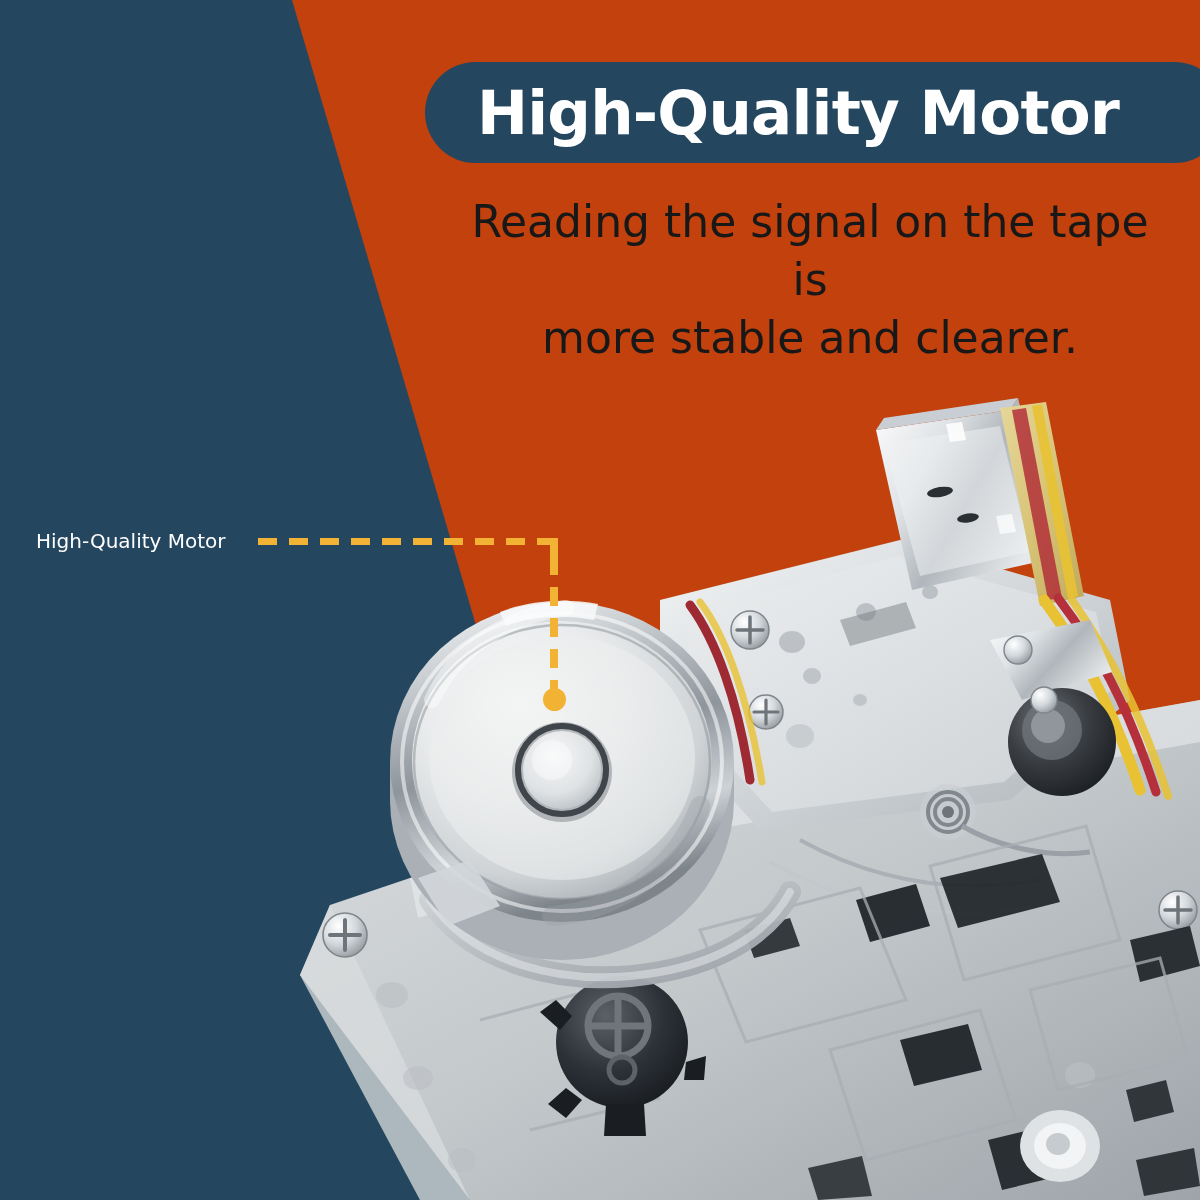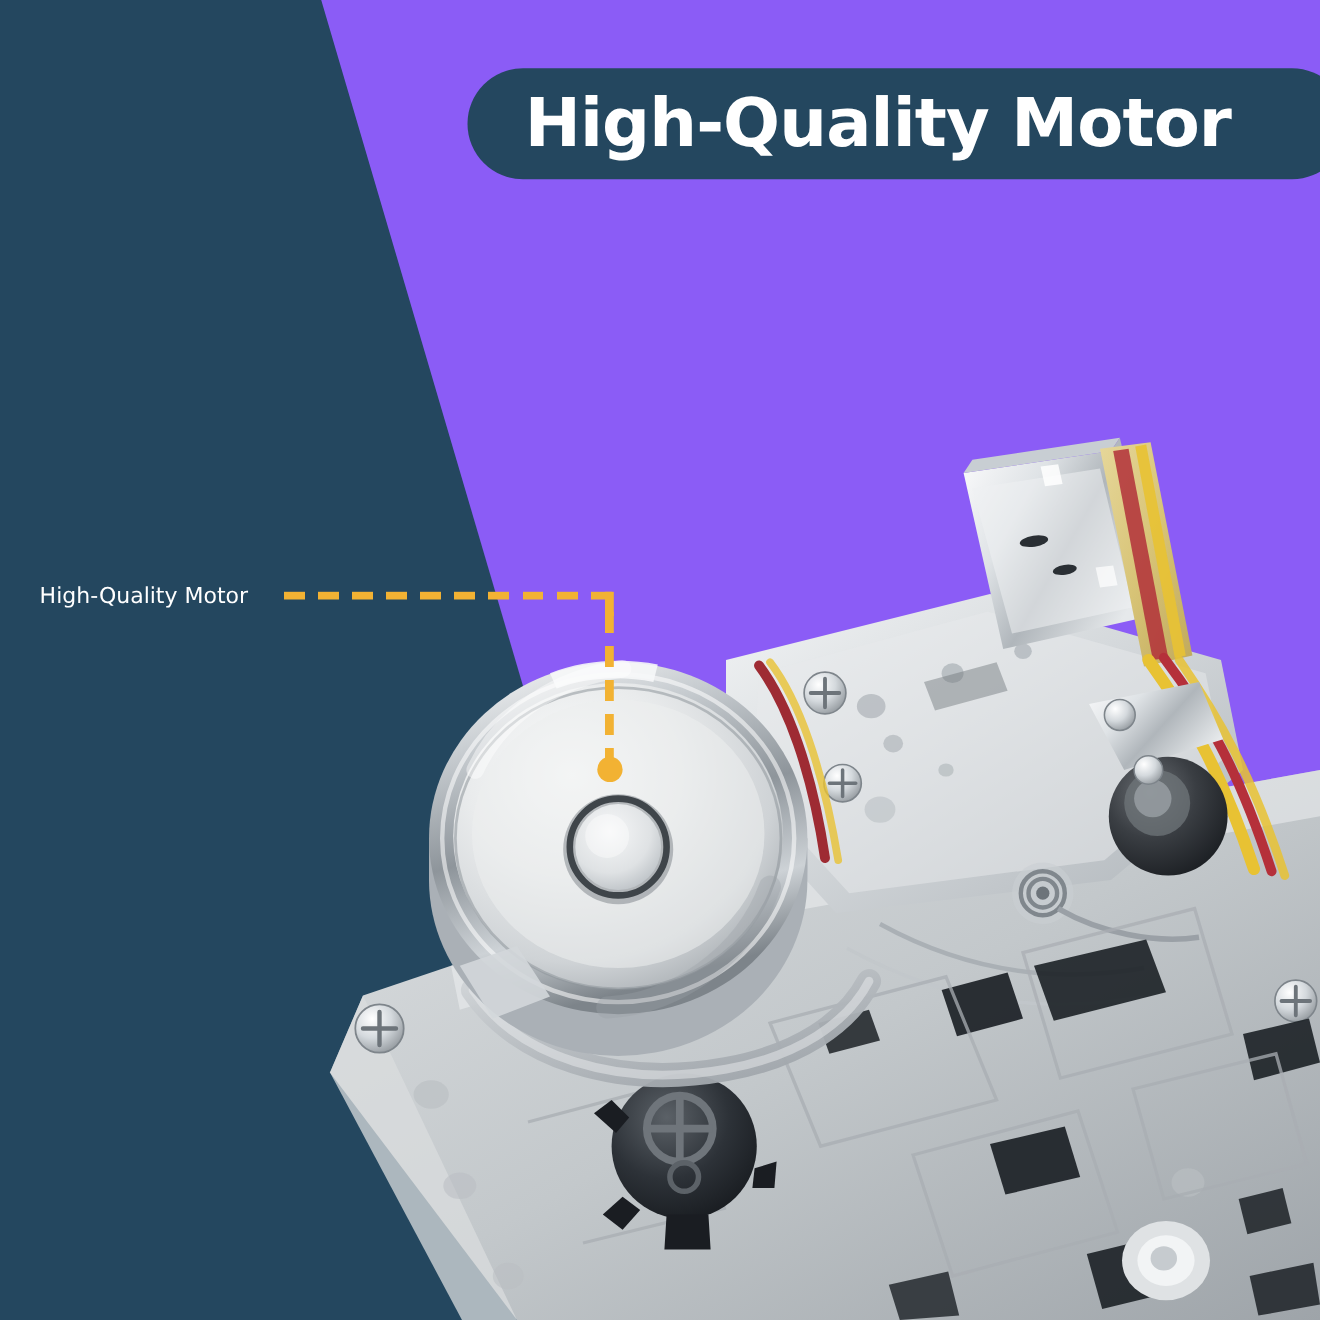--- a/index.html
+++ b/index.html
@@ -9,21 +9,21 @@
     background: #ffffff;
   }
   body {
     font-family: "Liberation Sans", sans-serif;
   }
   #stage {
     position: relative;
     width: 1200px;
     height: 1200px;
     overflow: hidden;
-    background: #8b5cf6;
+    background: #c2410c;
   }
 
   
   .navy-panel {
     position: absolute;
     left: 0; top: 0;
     width: 1200px; height: 1200px;
     background: #24475f;
     clip-path: polygon(0 0, 292px 0, 645px 1200px, 0 1200px);
     z-index: 1;
@@ -375,20 +375,24 @@
       <g>
         <path d="M 418,878 L 470,860 L 500,906 L 448,926 Z" fill="#d3d7da" opacity="0.9"></path>
       </g>
     </svg>
   </div>
 
   <div class="title-pill">
     <span class="title-text">High-Quality Motor</span>
   </div>
 
+  <div class="subtitle">
+    <span class="l1">Reading the signal on the tape is</span>
+    <span class="l2">more stable and clearer.</span>
+  </div>
 
   <div class="callout-label">High-Quality Motor</div>
   <div class="leader-h"></div>
   <div class="leader-corner"></div>
   <div class="leader-v"></div>
   <div class="leader-dot"></div>
 
 </div>
 
 </body></html>

